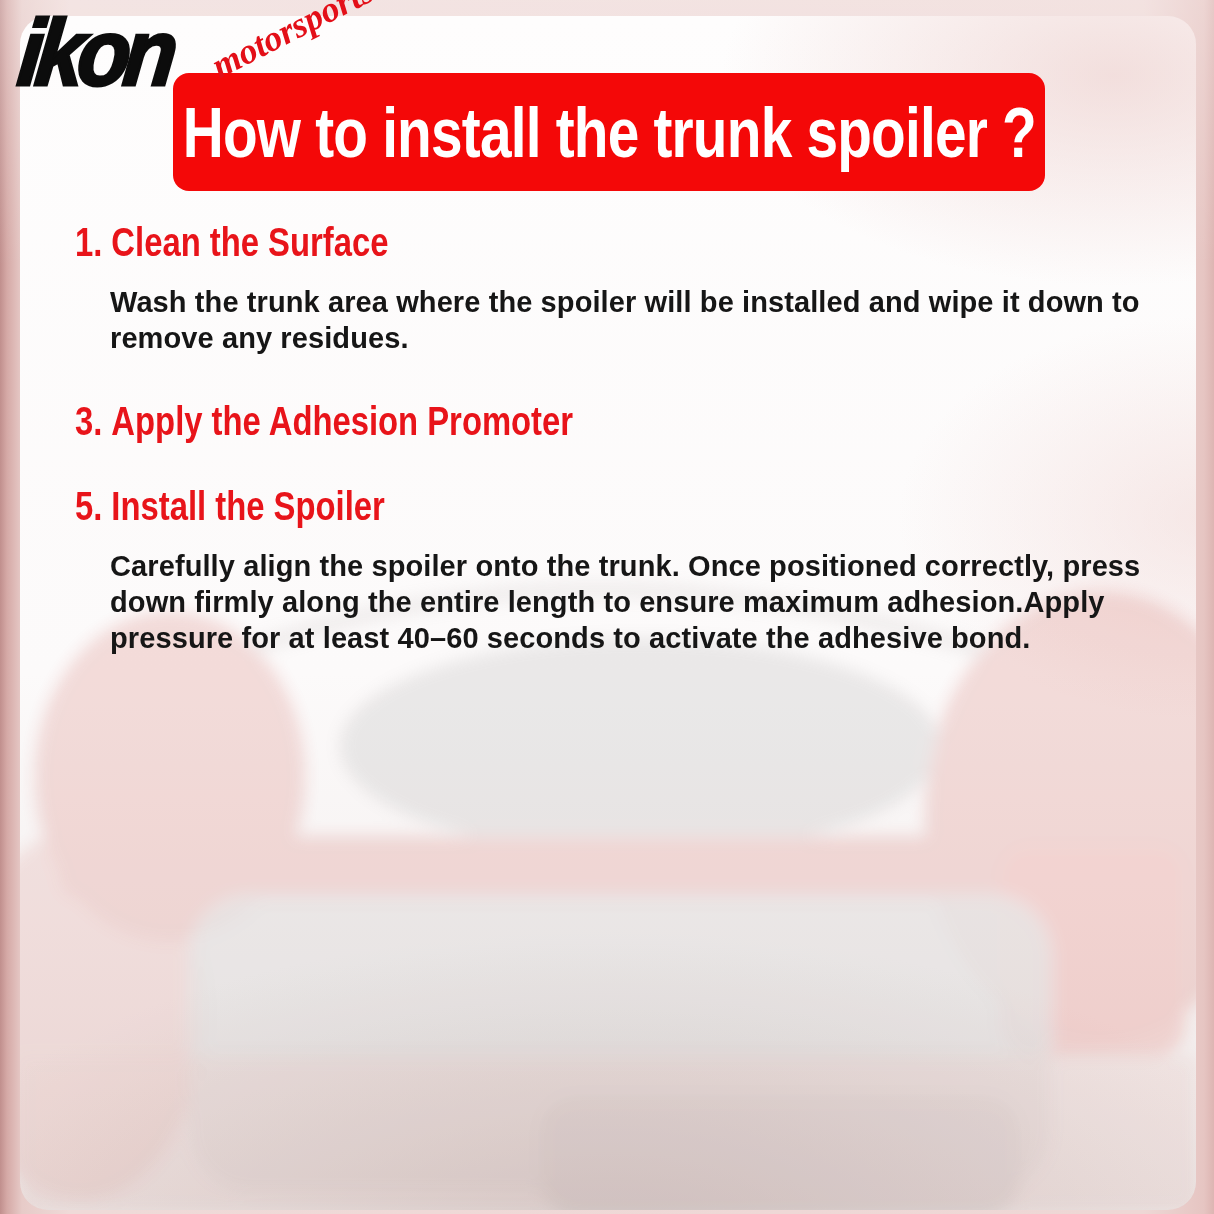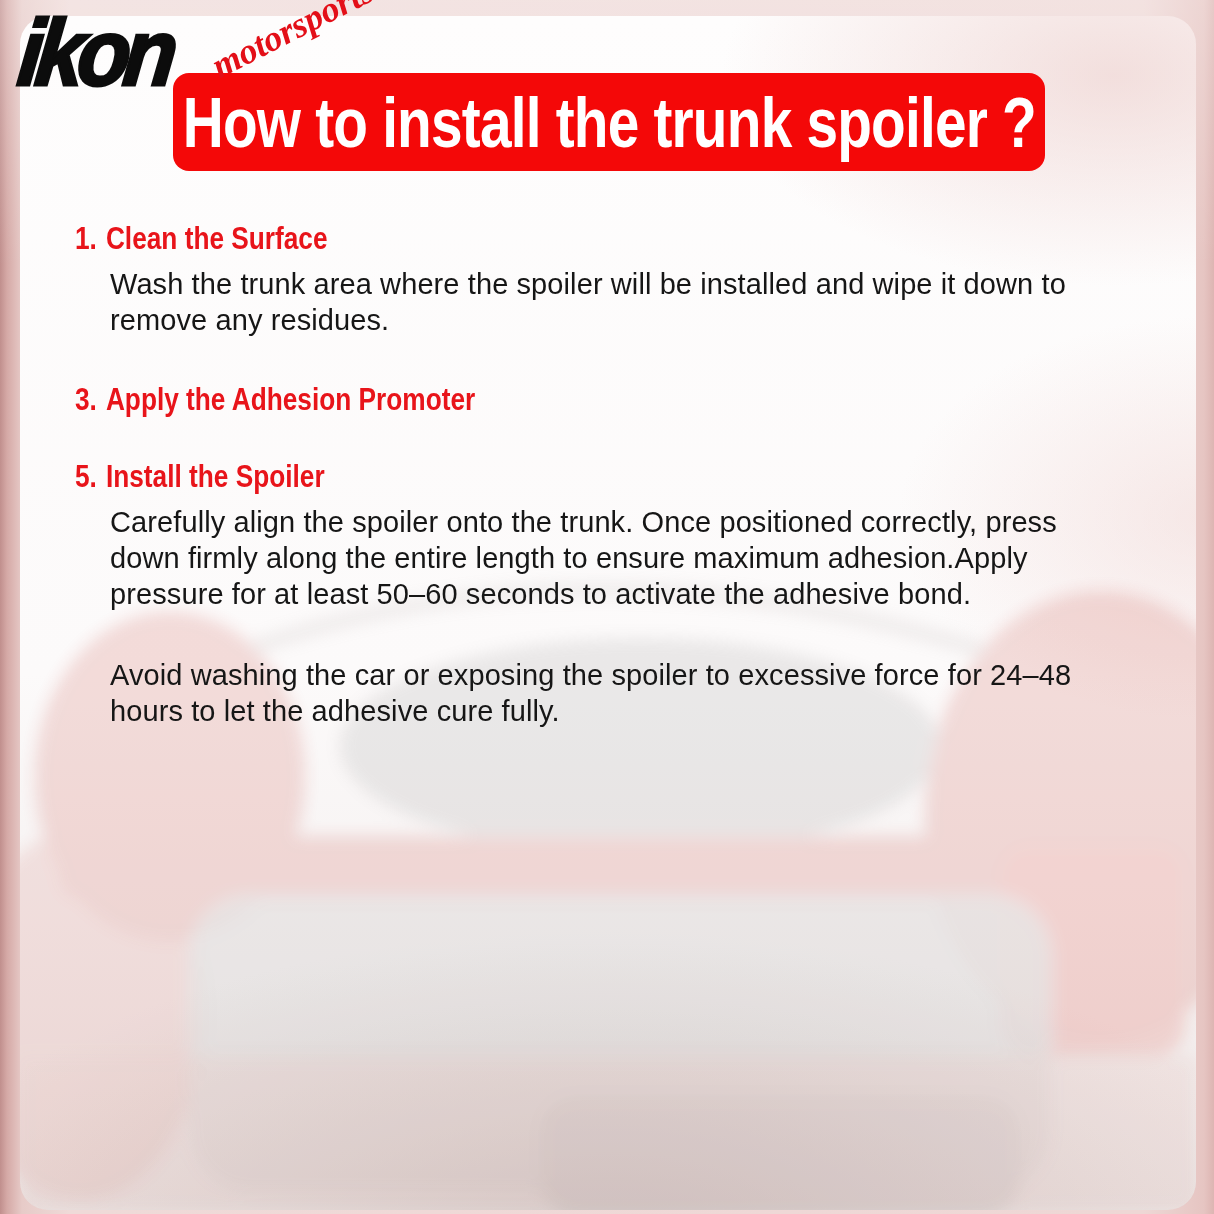--- a/index.html
+++ b/index.html
@@ -16,21 +16,21 @@
     border-radius:28px;overflow:hidden;
     background:
       radial-gradient(560px 300px at 93% 5%, rgba(233,198,195,0.55), rgba(233,198,195,0) 70%),
       radial-gradient(430px 280px at 101% 42%, rgba(236,202,199,0.40), rgba(236,202,199,0) 72%),
       radial-gradient(950px 430px at 50% 104%, rgba(193,181,178,0.50), rgba(193,181,178,0) 76%),
       linear-gradient(180deg, #fefdfd 0%, #fcfafa 55%, #efe9e8 100%);
   }
   .ghost{position:absolute;left:0;top:0;width:100%;height:100%;}
   
   .banner{
-    position:absolute;left:173px;top:73px;width:872px;height:98px;z-index:5;
+    position:absolute;left:173px;top:73px;width:872px;height:118px;z-index:5;
     background:#f40808;border-radius:16px;
     display:flex;align-items:center;justify-content:center;
   }
   .banner-text{
     color:#ffffff;font-weight:bold;font-size:71px;line-height:1;white-space:nowrap;
     display:inline-block;transform:scaleX(0.80);transform-origin:50% 50%;
     letter-spacing:-1px;
   }
   
   .logo{position:absolute;left:0;top:0;z-index:6;}
@@ -44,26 +44,26 @@
   .logo-script{
     position:absolute;left:214px;top:50px;
     font-family:"Liberation Serif",serif;font-style:italic;font-weight:bold;
     font-size:36px;color:#e30f18;white-space:nowrap;line-height:1;
     display:inline-block;transform:rotate(-27deg);transform-origin:0 50%;
     letter-spacing:0px;z-index:7;
   }
   
   .steps{position:absolute;left:75px;top:222px;right:70px;z-index:4;}
   .step{margin-bottom:45px;}
-  .step-title{font-size:32px;line-height:1.0;color:#e8141a;font-weight:bold;white-space:nowrap;}
+  .step-title{font-size:40px;line-height:1.0;color:#e8141a;font-weight:bold;white-space:nowrap;}
   .squeeze{display:inline-block;transform:scaleX(0.82);transform-origin:0 50%;}
   .step-num{margin-right:11px;}
   .step-body{
-    margin:12px 0 0 35px;font-size:29px;line-height:36px;color:#161616;
-    white-space:pre-line;letter-spacing:0.1px;
+    margin:22px 0 0 35px;font-size:29px;line-height:36px;color:#161616;
+    white-space:pre-line;letter-spacing:0.1px;font-weight:bold;
   }
 </style>
 </head>
 <body>
 
 <div class="frame">
 
   <div class="panel">
     <svg class="ghost" viewBox="0 0 1176 1194" preserveAspectRatio="none">
       <defs>
@@ -106,22 +106,20 @@
 
     <div class="step">
       <div class="step-title"><span class="squeeze"><span class="step-num">3.</span><span>Apply the Adhesion Promoter</span></span></div>
     </div>
 
 
     <div class="step">
       <div class="step-title"><span class="squeeze"><span class="step-num">5.</span><span>Install the Spoiler</span></span></div>
       <div class="step-body">Carefully align the spoiler onto the trunk. Once positioned correctly, press
 down firmly along the entire length to ensure maximum adhesion.Apply
-pressure for at least 50–60 seconds to activate the adhesive bond.</div>
+pressure for at least 40–60 seconds to activate the adhesive bond.</div>
     </div>
 
     <div class="step">
-      <div class="step-body">Avoid washing the car or exposing the spoiler to excessive force for 24–48
-hours to let the adhesive cure fully.</div>
     </div>
 
   </div>
 </div>
 
 </body></html>

